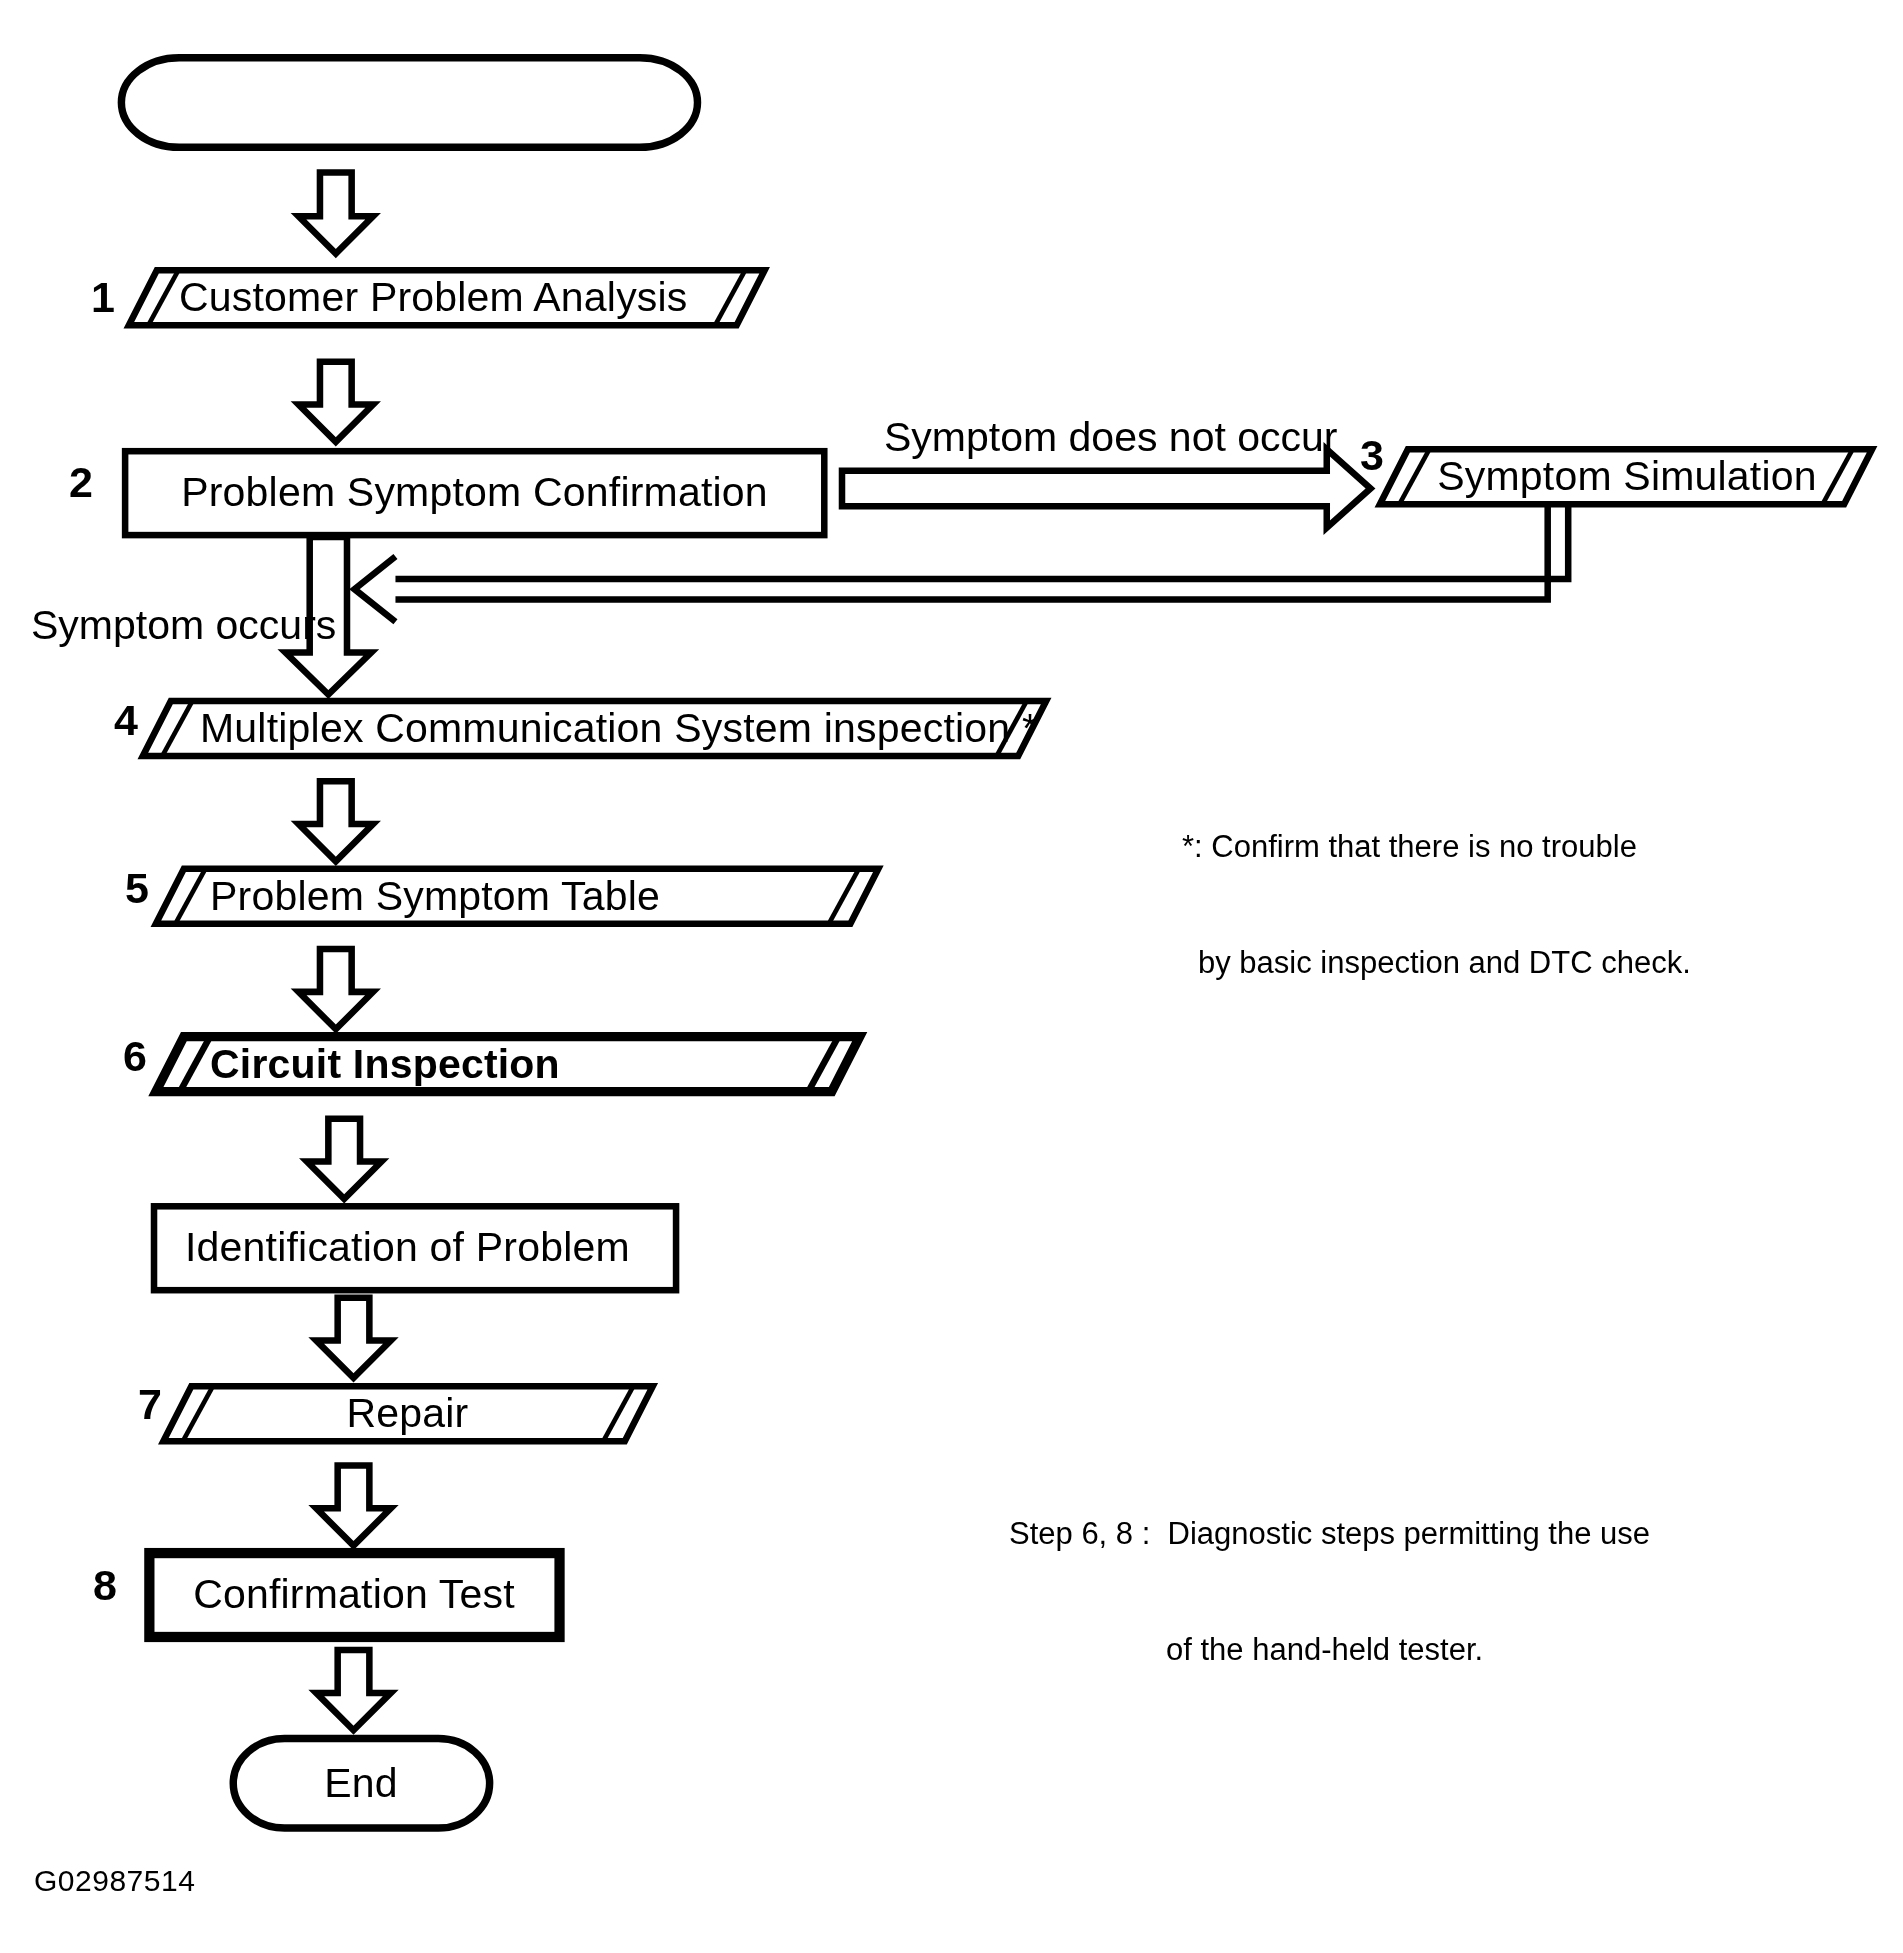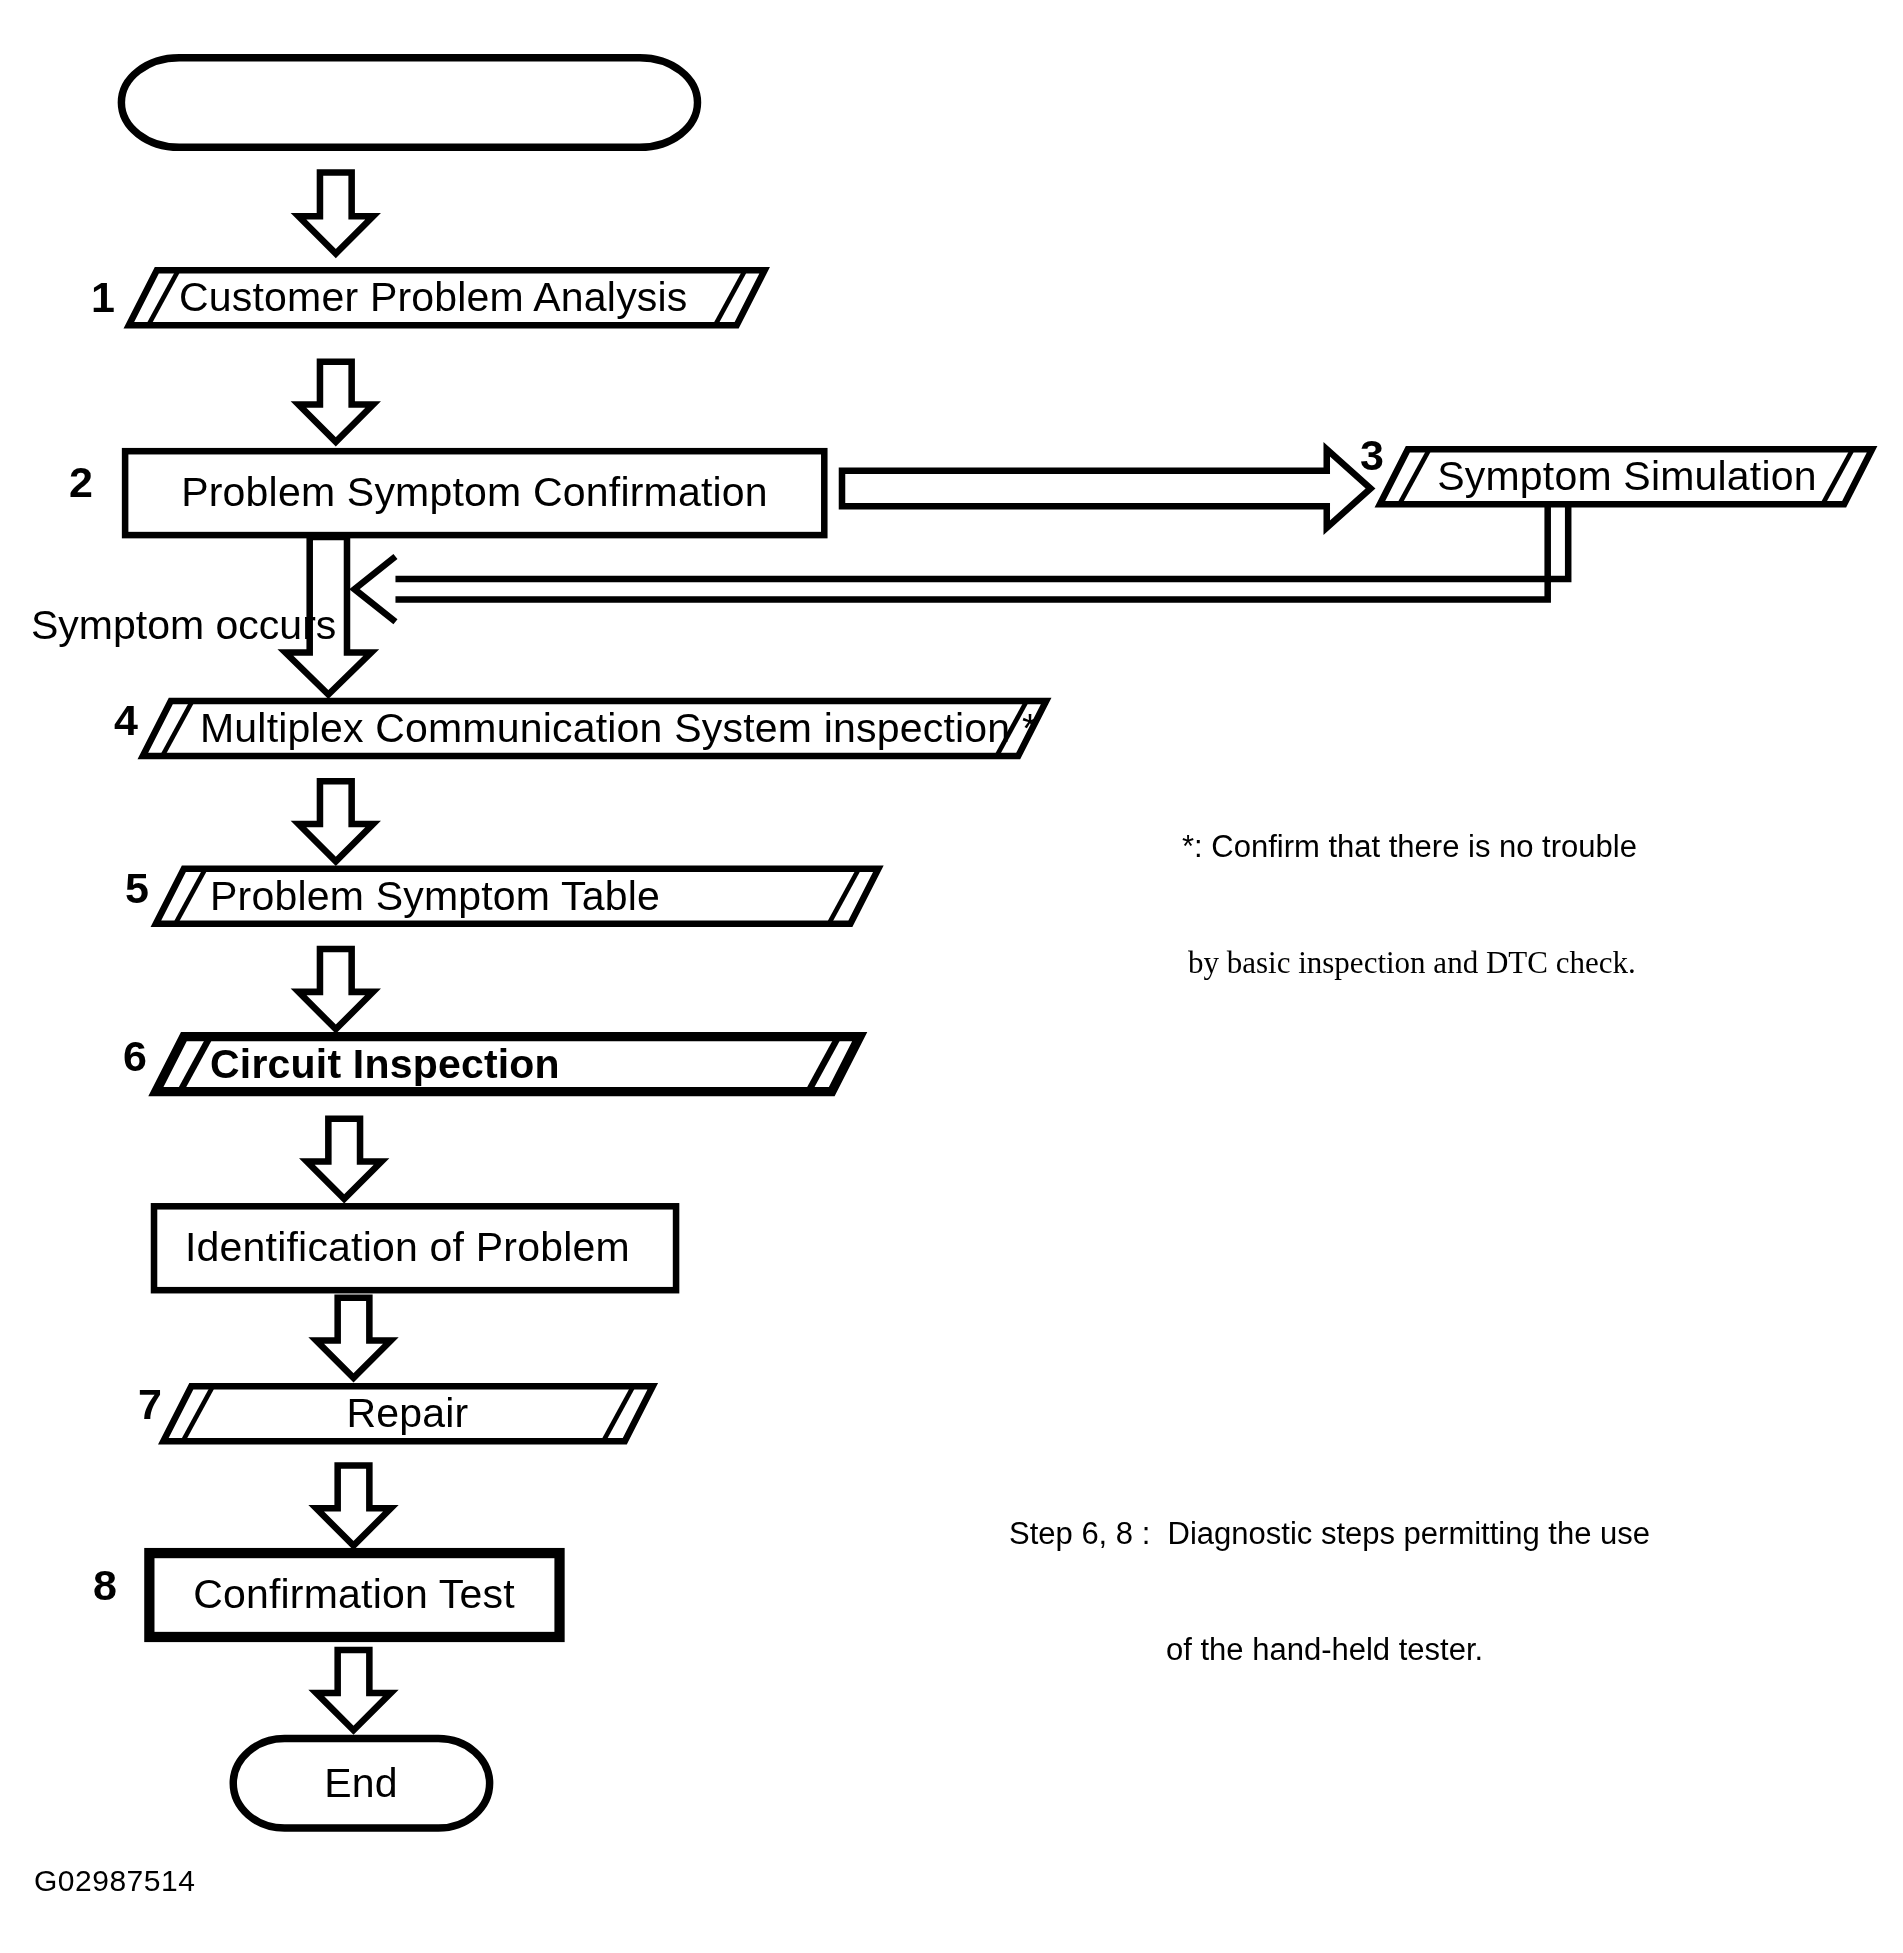--- a/index.html
+++ b/index.html
@@ -132,20 +132,21 @@
 
   <div class="step-num" style="left:91px; top:276px;">1</div>
   <div class="node-label left" style="left:179px; top:270px; width:559px; height:55px;">Customer Problem Analysis</div>
 
   <div class="step-num" style="left:69px; top:461px;">2</div>
   <div class="node-label center" style="left:125px; top:451px; width:699px; height:84px;">Problem Symptom Confirmation</div>
 
   <div class="step-num" style="left:1360px; top:434px;">3</div>
   <div class="node-label center" style="left:1408px; top:449px; width:438px; height:55px;">Symptom Simulation</div>
 
+  <div class="edge-label" style="left:884px; top:415px;">Symptom does not occur</div>
 
   <div class="edge-label" style="left:31px; top:583px;margin-top:20px;">Symptom occurs</div>
 
   <div class="step-num" style="left:114px; top:699px;">4</div>
   <div class="node-label left" style="left:200px; top:701px; width:839px; height:55px;">Multiplex Communication System inspection *</div>
 
   <div class="step-num" style="left:125px; top:867px;">5</div>
   <div class="node-label left" style="left:210px; top:869px; width:643px; height:55px;">Problem Symptom Table</div>
 
   <div class="step-num" style="left:123px; top:1035px;">6</div>
@@ -156,21 +157,21 @@
   <div class="step-num" style="left:138px; top:1383px;">7</div>
   <div class="node-label center" style="left:191px; top:1386px; width:433px; height:55px;">Repair</div>
 
   <div class="step-num" style="left:93px; top:1564px;">8</div>
   <div class="node-label center" style="left:149px; top:1553px; width:410px; height:84px;">Confirmation Test</div>
 
   <div class="node-label center" style="left:233px; top:1739px; width:256px; height:89px;">End</div>
 
   <div class="note" style="left:1182px; top:750px;">
     <div>*: Confirm that there is no trouble</div>
-    <div style="margin-left:6px;font-family:Liberation Serif, serif;">by basic inspection and DTC check.</div>
+    <div style="margin-left:16px;">by basic inspection and DTC check.</div>
   </div>
 
   <div class="note" style="left:1009px; top:1437px;">
     <div>Step 6, 8 :  Diagnostic steps permitting the use</div>
     <div style="margin-left:157px;">of the hand-held tester.</div>
   </div>
 
   <div class="figure-code" style="left:34px; top:1864px;">G02987514</div>
 
 </div>

